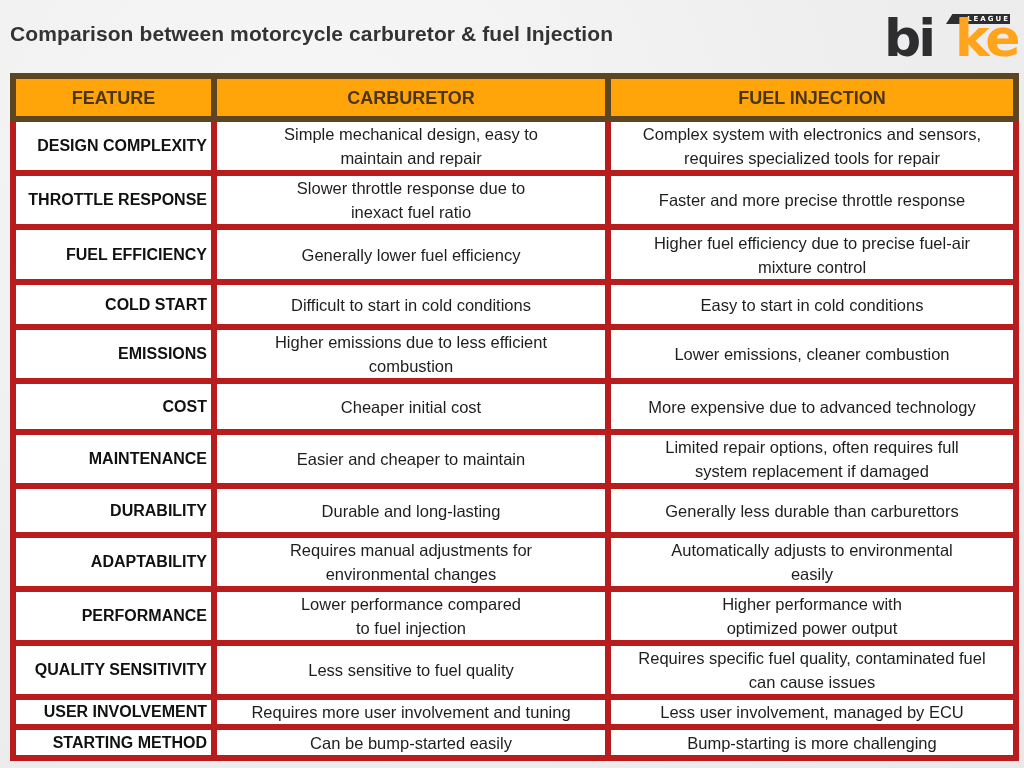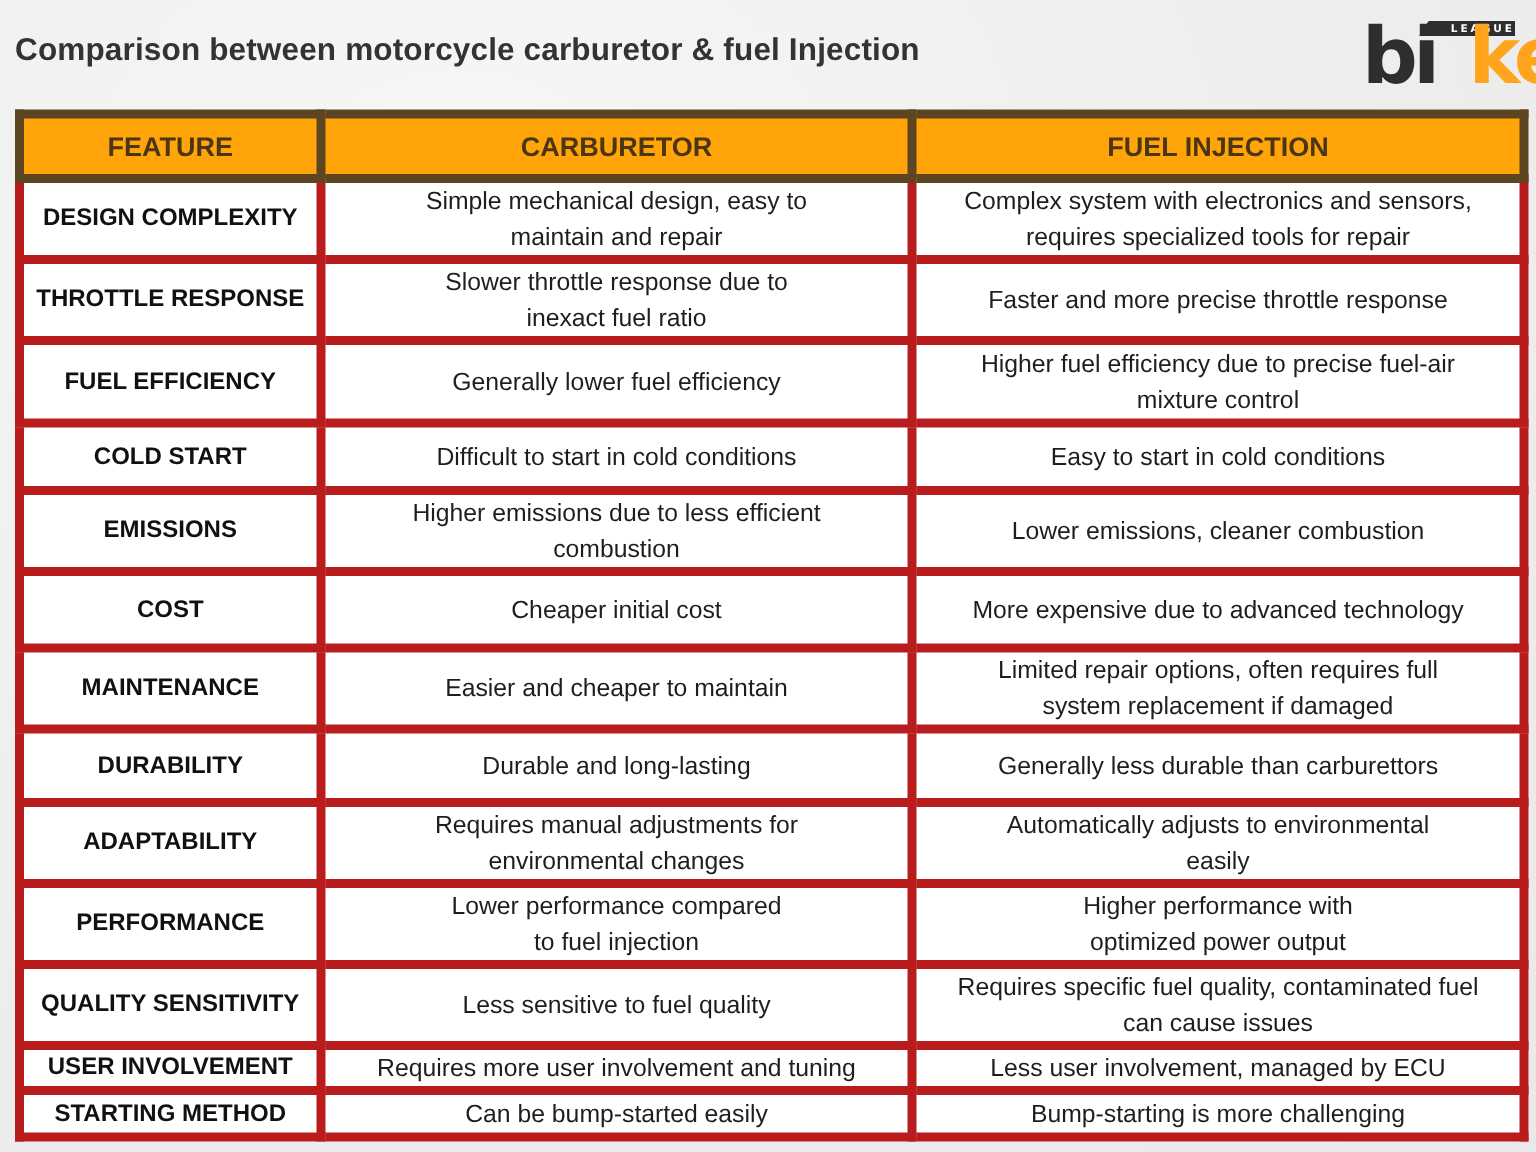--- a/index.html
+++ b/index.html
@@ -29,21 +29,21 @@
     }
     .logo .word {
       position: absolute;
       left: 0; top: 4px;
       font-family: "DejaVu Sans", "Liberation Sans", sans-serif;
       font-weight: bold;
       font-size: 52px;
       line-height: 44px;
       letter-spacing: -3px;
     }
-    .logo .bi { color: #2e2e30; margin-left: 24px; }
+    .logo .bi { color: #2e2e30; }
     .logo .ke { color: #ffa41c; margin-left: 22px; }
     .logo .league-tab {
       position: absolute;
       left: 62px; top: 2px;
       width: 64px; height: 10px;
       background: #2e2e30;
       clip-path: polygon(10% 0, 100% 0, 100% 100%, 0 100%);
       color: #ffffff;
       font-family: "DejaVu Sans", sans-serif;
       font-size: 7px;
@@ -83,20 +83,21 @@
       border-color: #5c4520;
       font-family: "Liberation Sans", "DejaVu Sans", sans-serif;
     }
     .cmp-table td.feature {
       font-weight: bold;
       font-size: 16px;
       color: #111111;
       padding: 0 4px;
       white-space: nowrap;
       font-family: "Liberation Sans", "DejaVu Sans", sans-serif;
+      text-align: right;
     }
     .cmp-table td.val {
       color: #1e1e1e;
       font-family: "Liberation Sans", "DejaVu Sans", sans-serif;
       font-size: 16.5px;
       margin-top: 20px;
     }
   </style>
 </head>
 <body>

